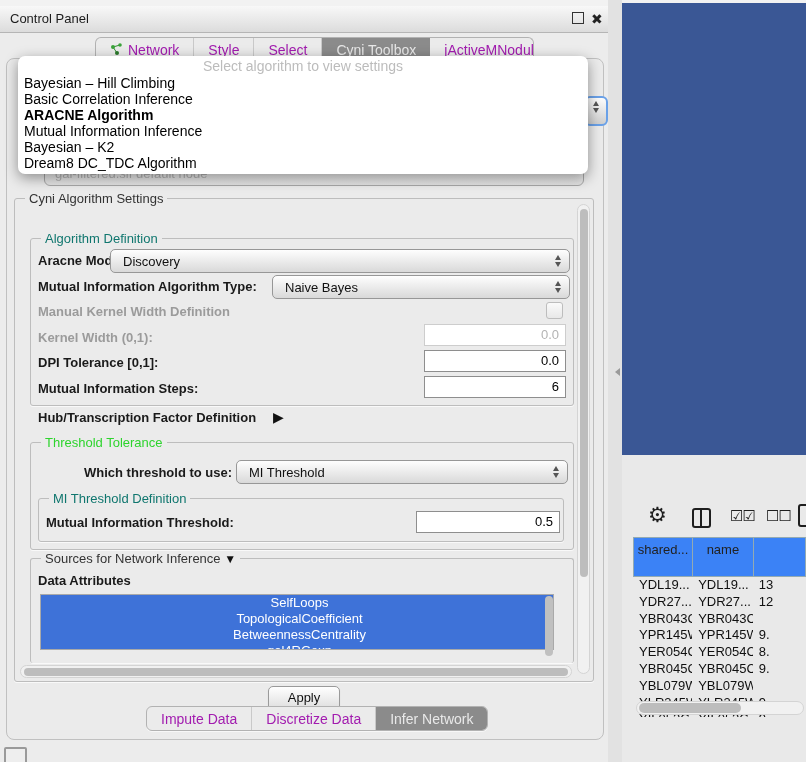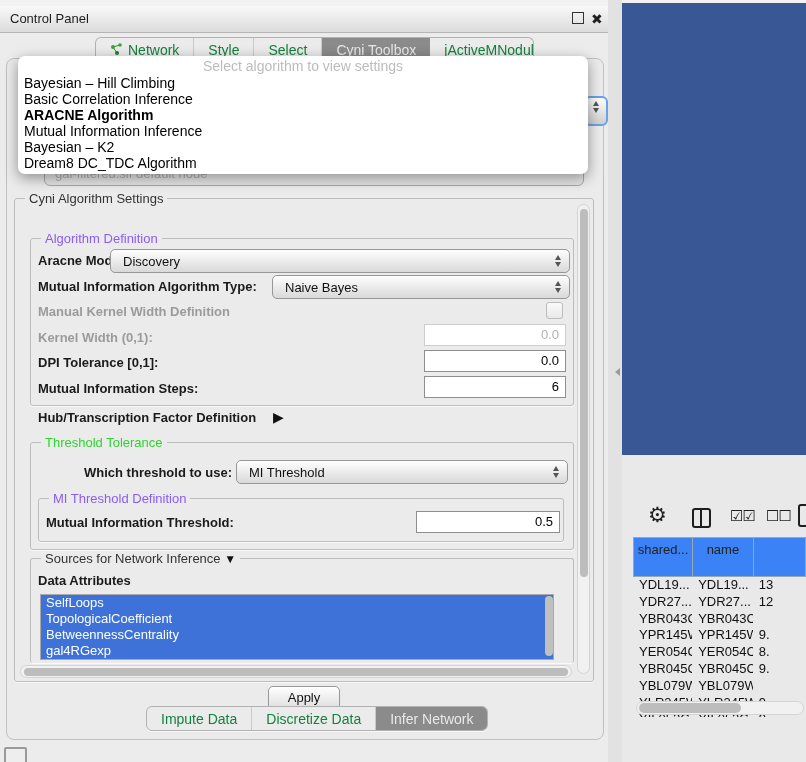--- a/index.html
+++ b/index.html
@@ -15,21 +15,21 @@
   #cp-titlebar{left:0;top:0;width:608px;height:26px;
       background:linear-gradient(#f8f8f8,#dcdcdc);border-bottom:1px solid #b5b5b5;}
   #cp-title{left:10px;top:5px;font-size:13px;color:#1c1c1c;}
   .titlebar-icon{top:5px;font-size:13px;color:#222;font-weight:bold;cursor:default;}
   #cp-float{left:572px;top:6px;width:10px;height:10px;border:1.5px solid #333;background:transparent;}
   #cp-close{left:591px;font-size:14px;}
   
   .tabbar{height:23px;border:1px solid #b2b2b2;border-radius:6px;background:#ebebeb;
       display:flex;overflow:hidden;box-shadow:0 1px 0 rgba(255,255,255,.6);}
   #top-tabs{left:95px;top:31px;width:437px;border-bottom:none;border-radius:6px 6px 0 0;}
-  .tab{display:flex;align-items:center;justify-content:center;font-size:14px;color:#15803d;
+  .tab{display:flex;align-items:center;justify-content:center;font-size:14px;color:#a21caf;
       padding:0 14px;border-right:1px solid #c9c9c9;white-space:nowrap;cursor:default;}
   .tab:last-child{border-right:none;}
   .tab.selected{background:#8b8b8b;color:#e9e9e9;border-right:none;}
   .tab .net-ico{margin-right:5px;display:inline-block;width:13px;height:13px;}
   
   #content-outer{left:6px;top:52px;width:596px;height:680px;background:#ebebeb;
       border:1px solid #c0c0c0;border-radius:8px;}
   
   #combo-frag{left:584px;top:90px;width:20px;height:26px;border:2px solid #6aa1e8;border-radius:6px;
       background:linear-gradient(#fdfdfd,#cfcfcf);z-index:10;}
@@ -40,21 +40,21 @@
   #algo-dropdown{left:18px;top:50px;width:570px;height:118px;background:#ffffff;border-radius:7px;
       box-shadow:0 4px 14px rgba(0,0,0,.4);z-index:50;padding-top:2px;box-sizing:border-box;}
   #algo-prompt{text-align:center;color:#bcbcbc;font-size:14px;height:17px;line-height:17px;}
   .dd-item{font-size:14px;color:#000;height:16px;line-height:16px;padding-left:6px;white-space:nowrap;}
   .dd-item.bold{font-weight:bold;}
   
   .fieldset{position:absolute;border:1px solid #bdbdbd;border-radius:3px;
       box-shadow:0 1px 0 rgba(255,255,255,.7);}
   .legend{position:absolute;top:-8px;left:10px;background:#ebebeb;padding:0 4px;font-size:13px;
       color:#333;white-space:nowrap;}
-  .legend.blue{color:#8b5cf6;}
+  .legend.blue{color:#0f766e;}
   .legend.green{color:#2ed42e;}
   .lbl{position:absolute;font-size:13px;color:#1a1a1a;white-space:nowrap;}
   .lbl.b{font-weight:bold;}
   .lbl.dis{color:#9b9b9b;font-weight:bold;}
   
   .combo{position:absolute;height:24px;border:1px solid #979797;border-radius:5px;
       background:linear-gradient(#fefefe,#d9d9d9);box-sizing:border-box;display:flex;align-items:center;}
   .combo .cval{font-size:13px;color:#111;padding-left:12px;flex:1;}
   .updown{width:14px;display:flex;flex-direction:column;align-items:center;gap:2px;margin-right:4px;}
   .tri-up{width:0;height:0;border-left:3.5px solid transparent;border-right:3.5px solid transparent;
@@ -63,22 +63,22 @@
       border-top:5px solid #555;}
   
   .tfield{position:absolute;height:22px;background:#fff;border:1px solid #8e8e8e;box-sizing:border-box;
       font-size:13px;color:#000;text-align:right;line-height:20px;padding-right:6px;}
   .tfield.dis{border:1px solid #cdcdcd;color:#b3b3b3;}
   .checkbox{position:absolute;width:15px;height:15px;border:1px solid #bdbdbd;border-radius:3px;
       background:linear-gradient(#fafafa,#e8e8e8);}
   
   .expand{font-size:12px;color:#111;}
   
-  #attr-list{left:40px;top:588px;width:514px;height:66px;background:#ffffff;border:1px solid #a9a9a9;
-      overflow:hidden;box-sizing:border-box;}
+  #attr-list{left:40px;top:588px;width:514px;height:56px;background:#ffffff;border:1px solid #a9a9a9;
+      overflow:hidden;box-sizing:border-box;text-align:center;}
   .attr-item{height:16px;line-height:16px;background:#3e72d8;color:#fff;font-size:13px;padding-left:5px;}
   #attr-scroll{left:545px;top:590px;width:8px;height:60px;background:#c0c0c0;border-radius:4px;z-index:5;}
   
   .sb-track{position:absolute;background:#f1f1f1;border:1px solid #d4d4d4;border-radius:7px;box-sizing:border-box;}
   .sb-thumb{position:absolute;background:#bdbdbd;border-radius:6px;}
   
   #apply-btn{left:268px;top:680px;width:70px;height:23px;border:1px solid #9a9a9a;border-radius:5px;
       background:linear-gradient(#ffffff,#dcdcdc);font-size:13px;color:#111;text-align:center;
       line-height:21px;box-shadow:0 1px 1px rgba(0,0,0,.15);}
   #bottom-tabs{left:146px;top:700px;}

